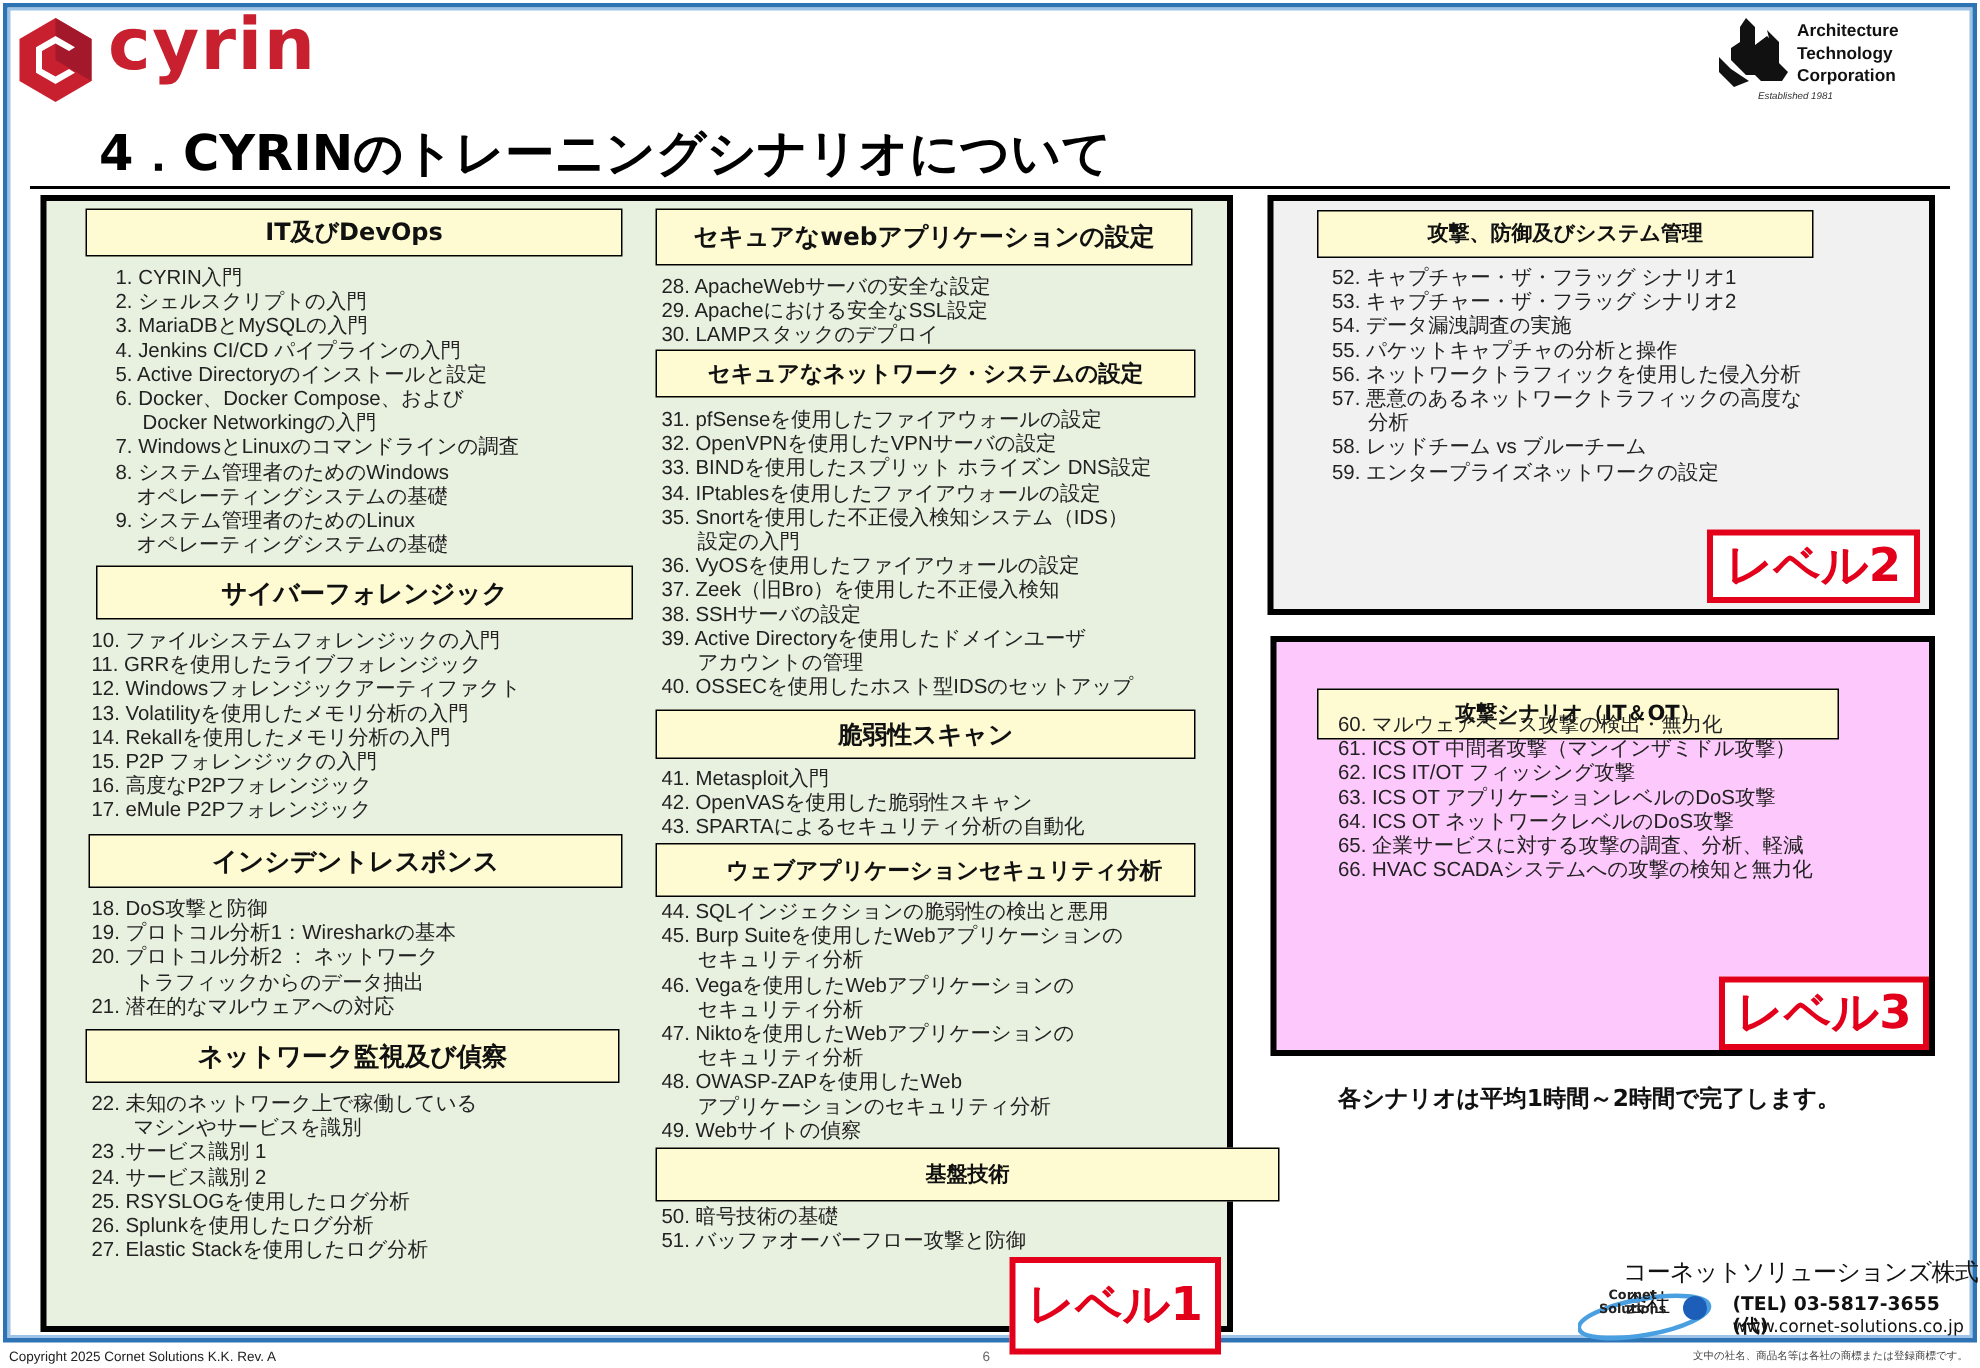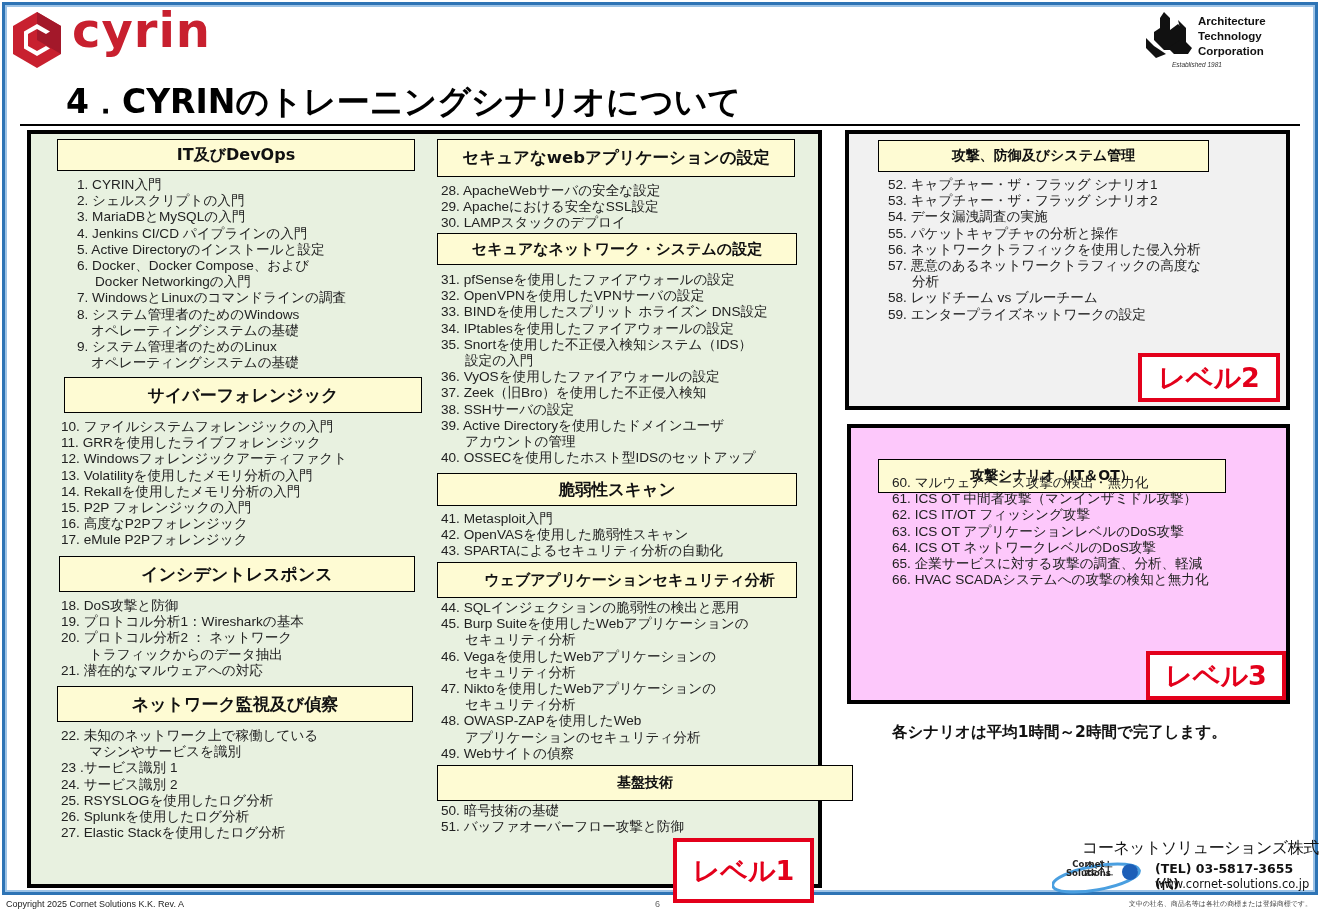--- a/index.html
+++ b/index.html
@@ -41,21 +41,21 @@
     font-family: "DejaVu Sans", sans-serif; font-weight: bold; color: #111;
     display: flex; align-items: center; justify-content: center; white-space: nowrap;
   }
   .cat-list { position: absolute; font-family: "Liberation Sans", "DejaVu Sans", sans-serif; font-size: 13.6px; line-height: 16.2px; color: #222; list-style: none; white-space: nowrap; }
   .cat-list li { display: block; }
   .cat-list li .cont { display: block; padding-left: 24px; }
   .cat-list.l1 li .cont { padding-left: 18px; }
 
   .level-badge {
     position: absolute; border: 4px solid #e3001b; background: #fff; color: #e3001b;
-    font-family: "DejaVu Sans", sans-serif; font-weight: bold; font-size: 27px;
+    font-family: "DejaVu Sans", sans-serif; font-weight: bold; font-size: 31px;
     display: flex; align-items: center; justify-content: center; line-height: 1;
   }
 
   .note { position: absolute; left: 892px; top: 722px; font-family: "DejaVu Sans", sans-serif; font-weight: bold; font-size: 15.5px; color: #111; }
 
   
   .company-name { position: absolute; left: 1082px; top: 838px; font-family: "DejaVu Sans", sans-serif; font-size: 16px; color: #111; letter-spacing: -0.5px; }
   .company-tel { position: absolute; left: 1155px; top: 861px; font-family: "DejaVu Sans", sans-serif; font-weight: bold; font-size: 12.5px; color: #111; }
   .company-url { position: absolute; left: 1155px; top: 877px; font-family: "DejaVu Sans", sans-serif; font-size: 11.5px; color: #111; }
   .cornet-logo { position: absolute; left: 1052px; top: 856px; width: 95px; height: 38px; }

